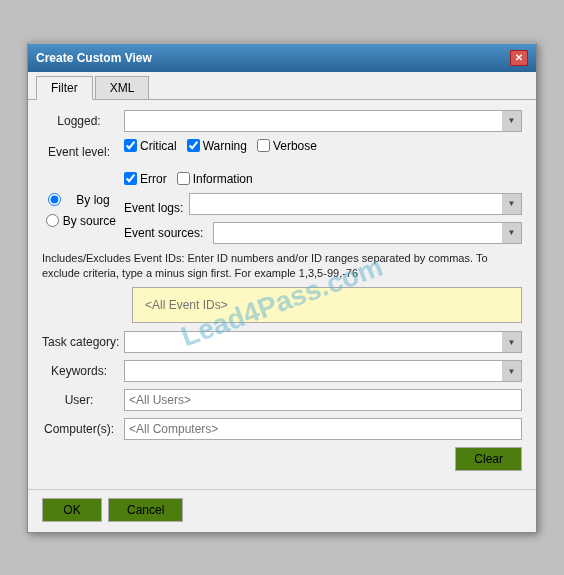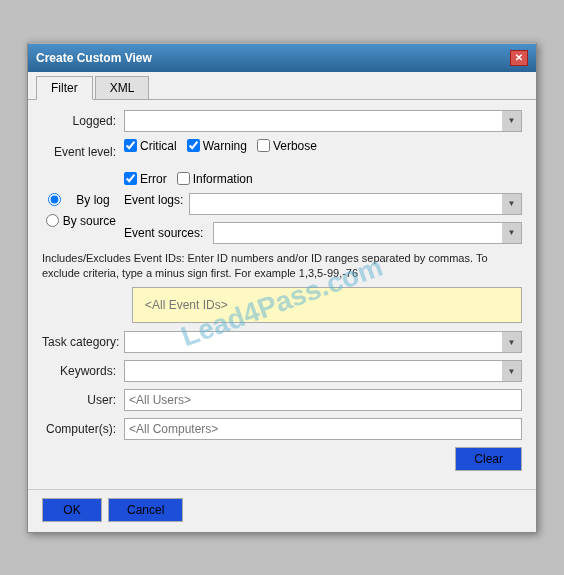--- a/index.html
+++ b/index.html
@@ -66,21 +66,21 @@
     .content {
       padding: 10px 14px;
     }
     .form-row {
       display: flex;
       align-items: center;
       margin-bottom: 7px;
     }
     .label {
       width: 82px;
-      text-align: right;
+      text-align: center;
       padding-right: 8px;
       color: #222;
       font-size: 12px;
       white-space: nowrap;
     }
     .input-full {
       flex: 1;
       height: 22px;
       border: 1px solid #aaa;
       background: white;
@@ -159,21 +159,21 @@
       display: flex;
       justify-content: flex-start;
       gap: 6px;
       padding: 8px 14px 10px 14px;
       border-top: 1px solid #ccc;
       margin-top: 4px;
     }
     .btn {
       padding: 4px 18px;
       border: 1px solid #aaa;
-      background: #1d4ed8;
+      background: #4d7c0f;
       cursor: pointer;
       font-size: 12px;
       min-width: 60px;
     }
     .clear-row {
       display: flex;
       justify-content: flex-end;
       margin-bottom: 4px;
     }
     .watermark {
@@ -258,21 +258,21 @@
             <input type="radio" name="logtype" checked="" style="">
             <span>By log</span>
           </label>
           <label style="display:flex; align-items:center; justify-content:flex-end; padding-right:8px; gap:4px; cursor:pointer;">
             <input type="radio" name="logtype" style="">
             <span>By source</span>
           </label>
         </div>
         <div style="flex:1; display:flex; flex-direction:column; gap:7px;">
 
-          <div style="display:flex; align-items:flex-start; gap:6px;">
+          <div style="display:flex; align-items:flex-end; gap:6px;">
             <span style="font-size:12px; white-space:nowrap;">Event logs:</span>
             <div class="dropdown-wrap">
               <input class="dropdown" readonly="" style="background: white;">
               <div class="dropdown-arrow">▼</div>
             </div>
           </div>
 
           <div style="display:flex; align-items:center; gap:10px;">
             <span style="font-size:12px; white-space:nowrap;">Event sources:</span>
             <div class="dropdown-wrap">

